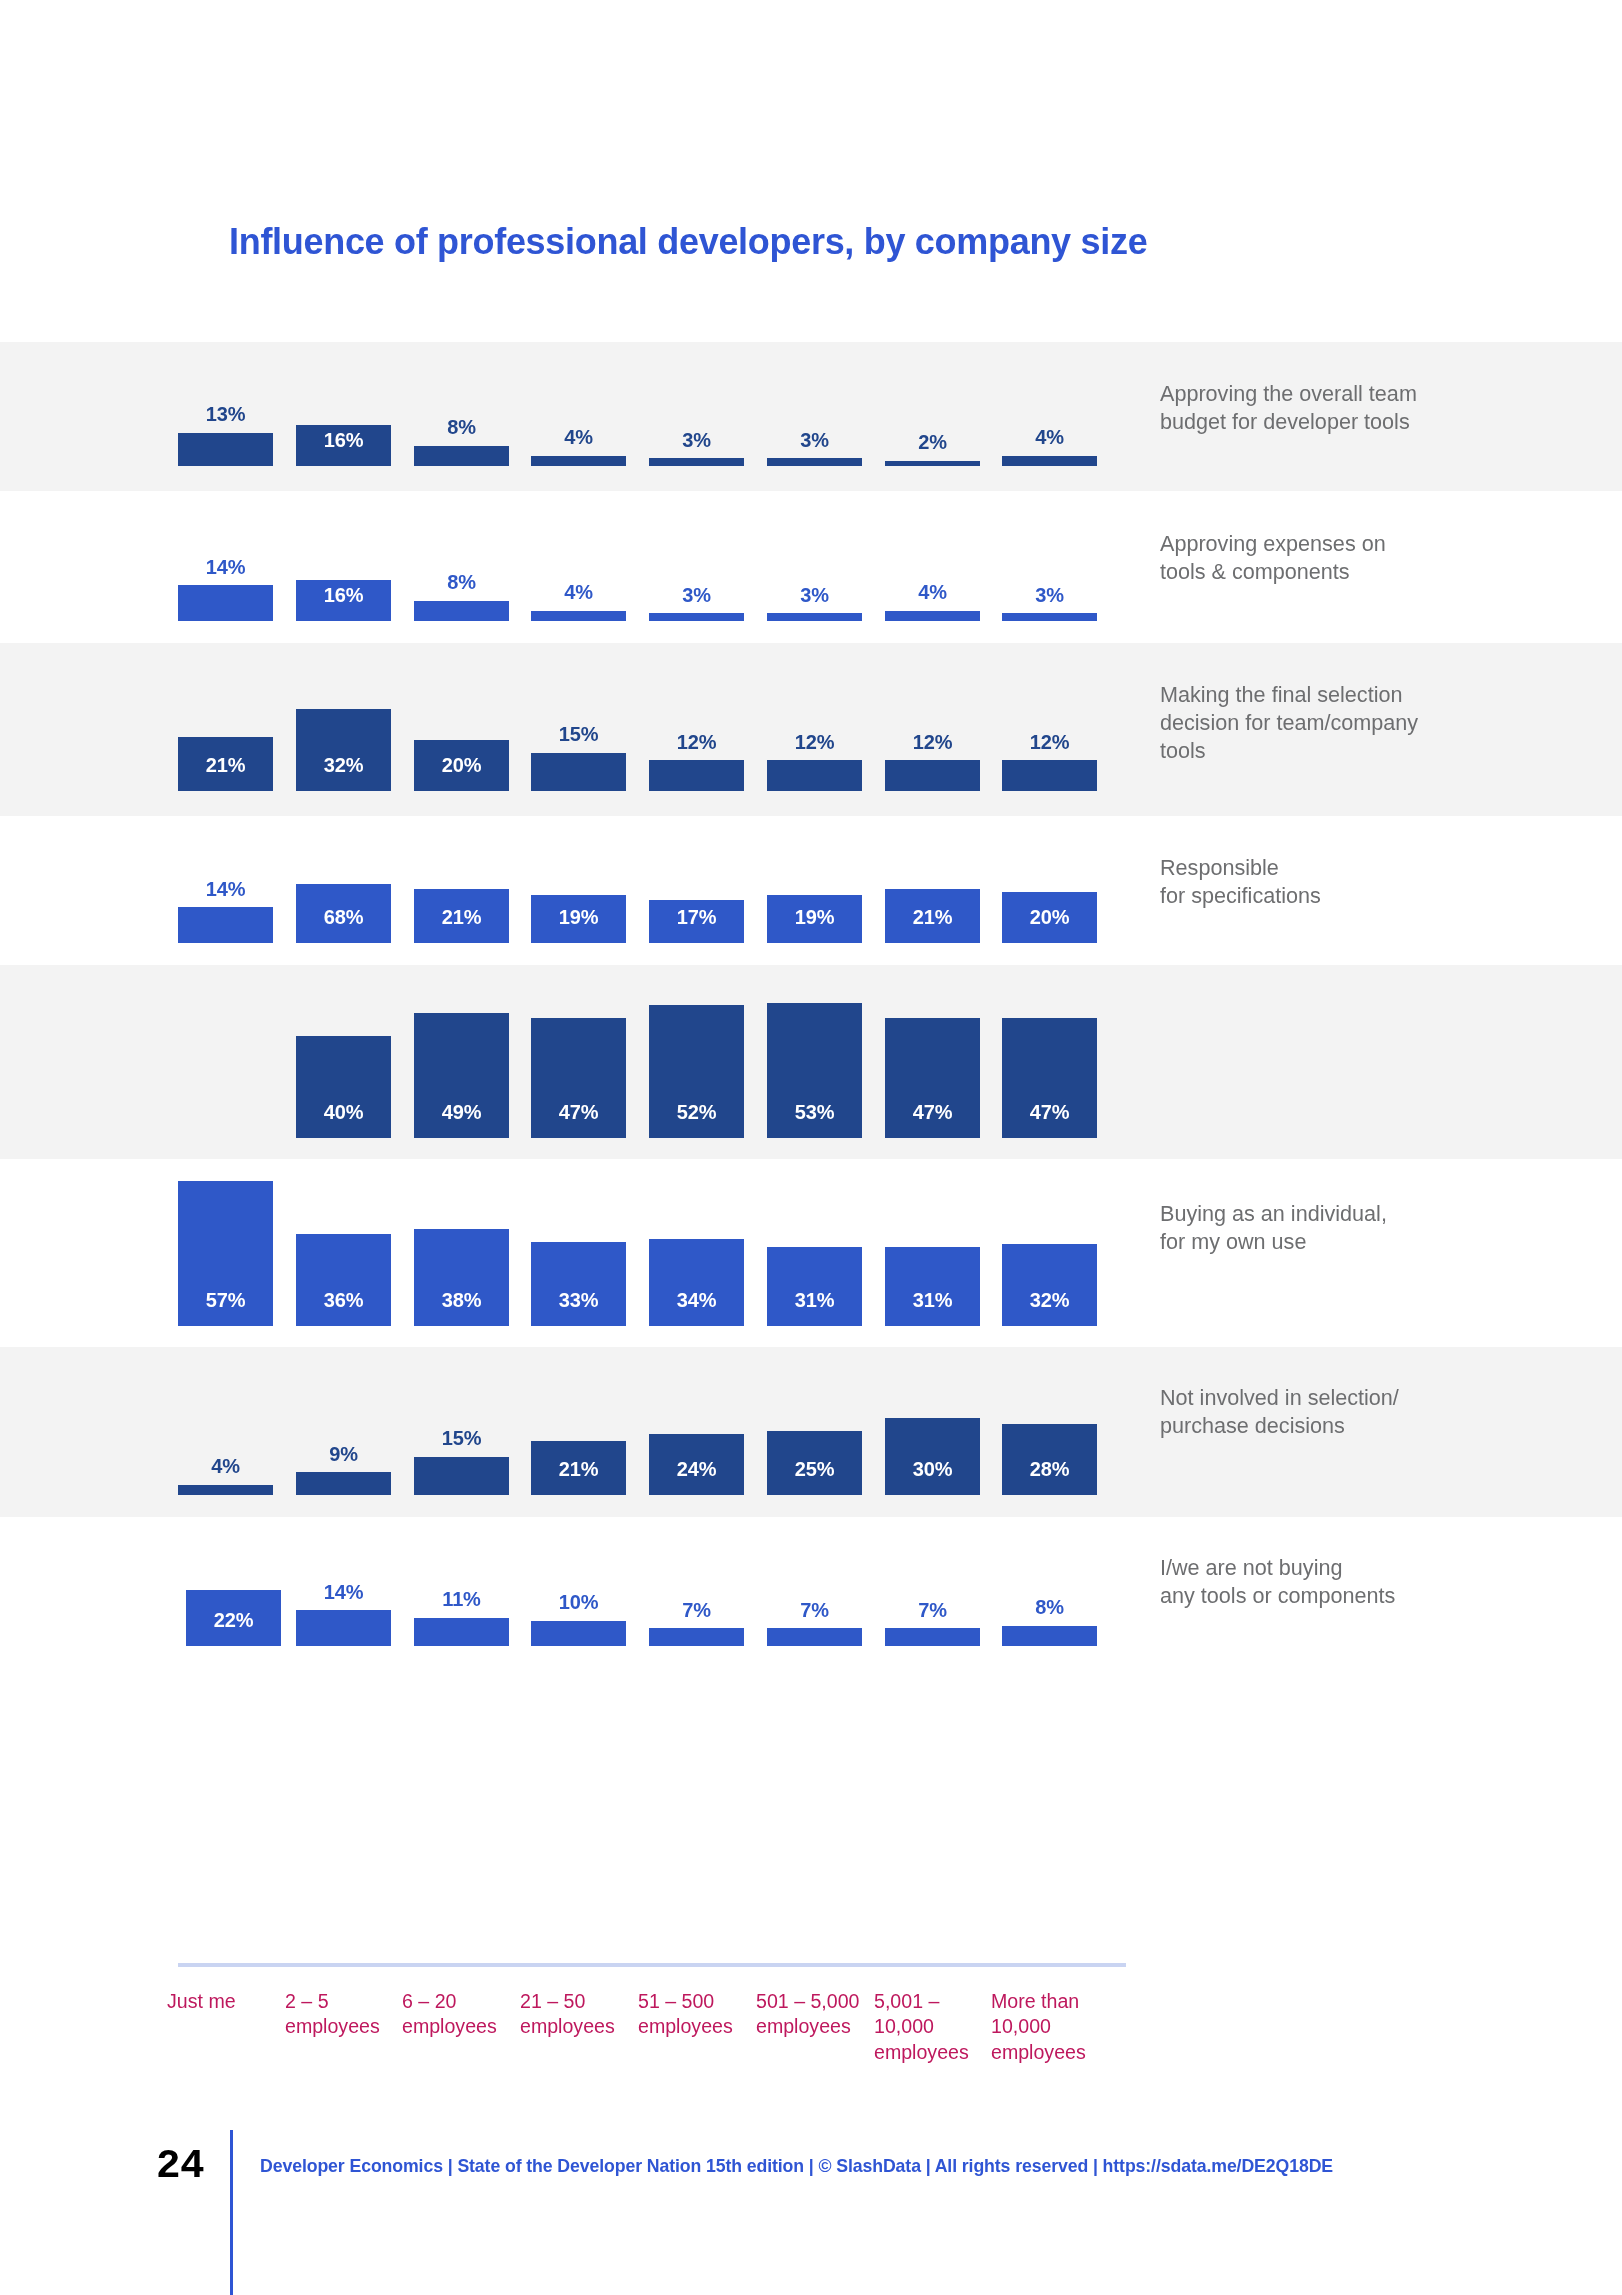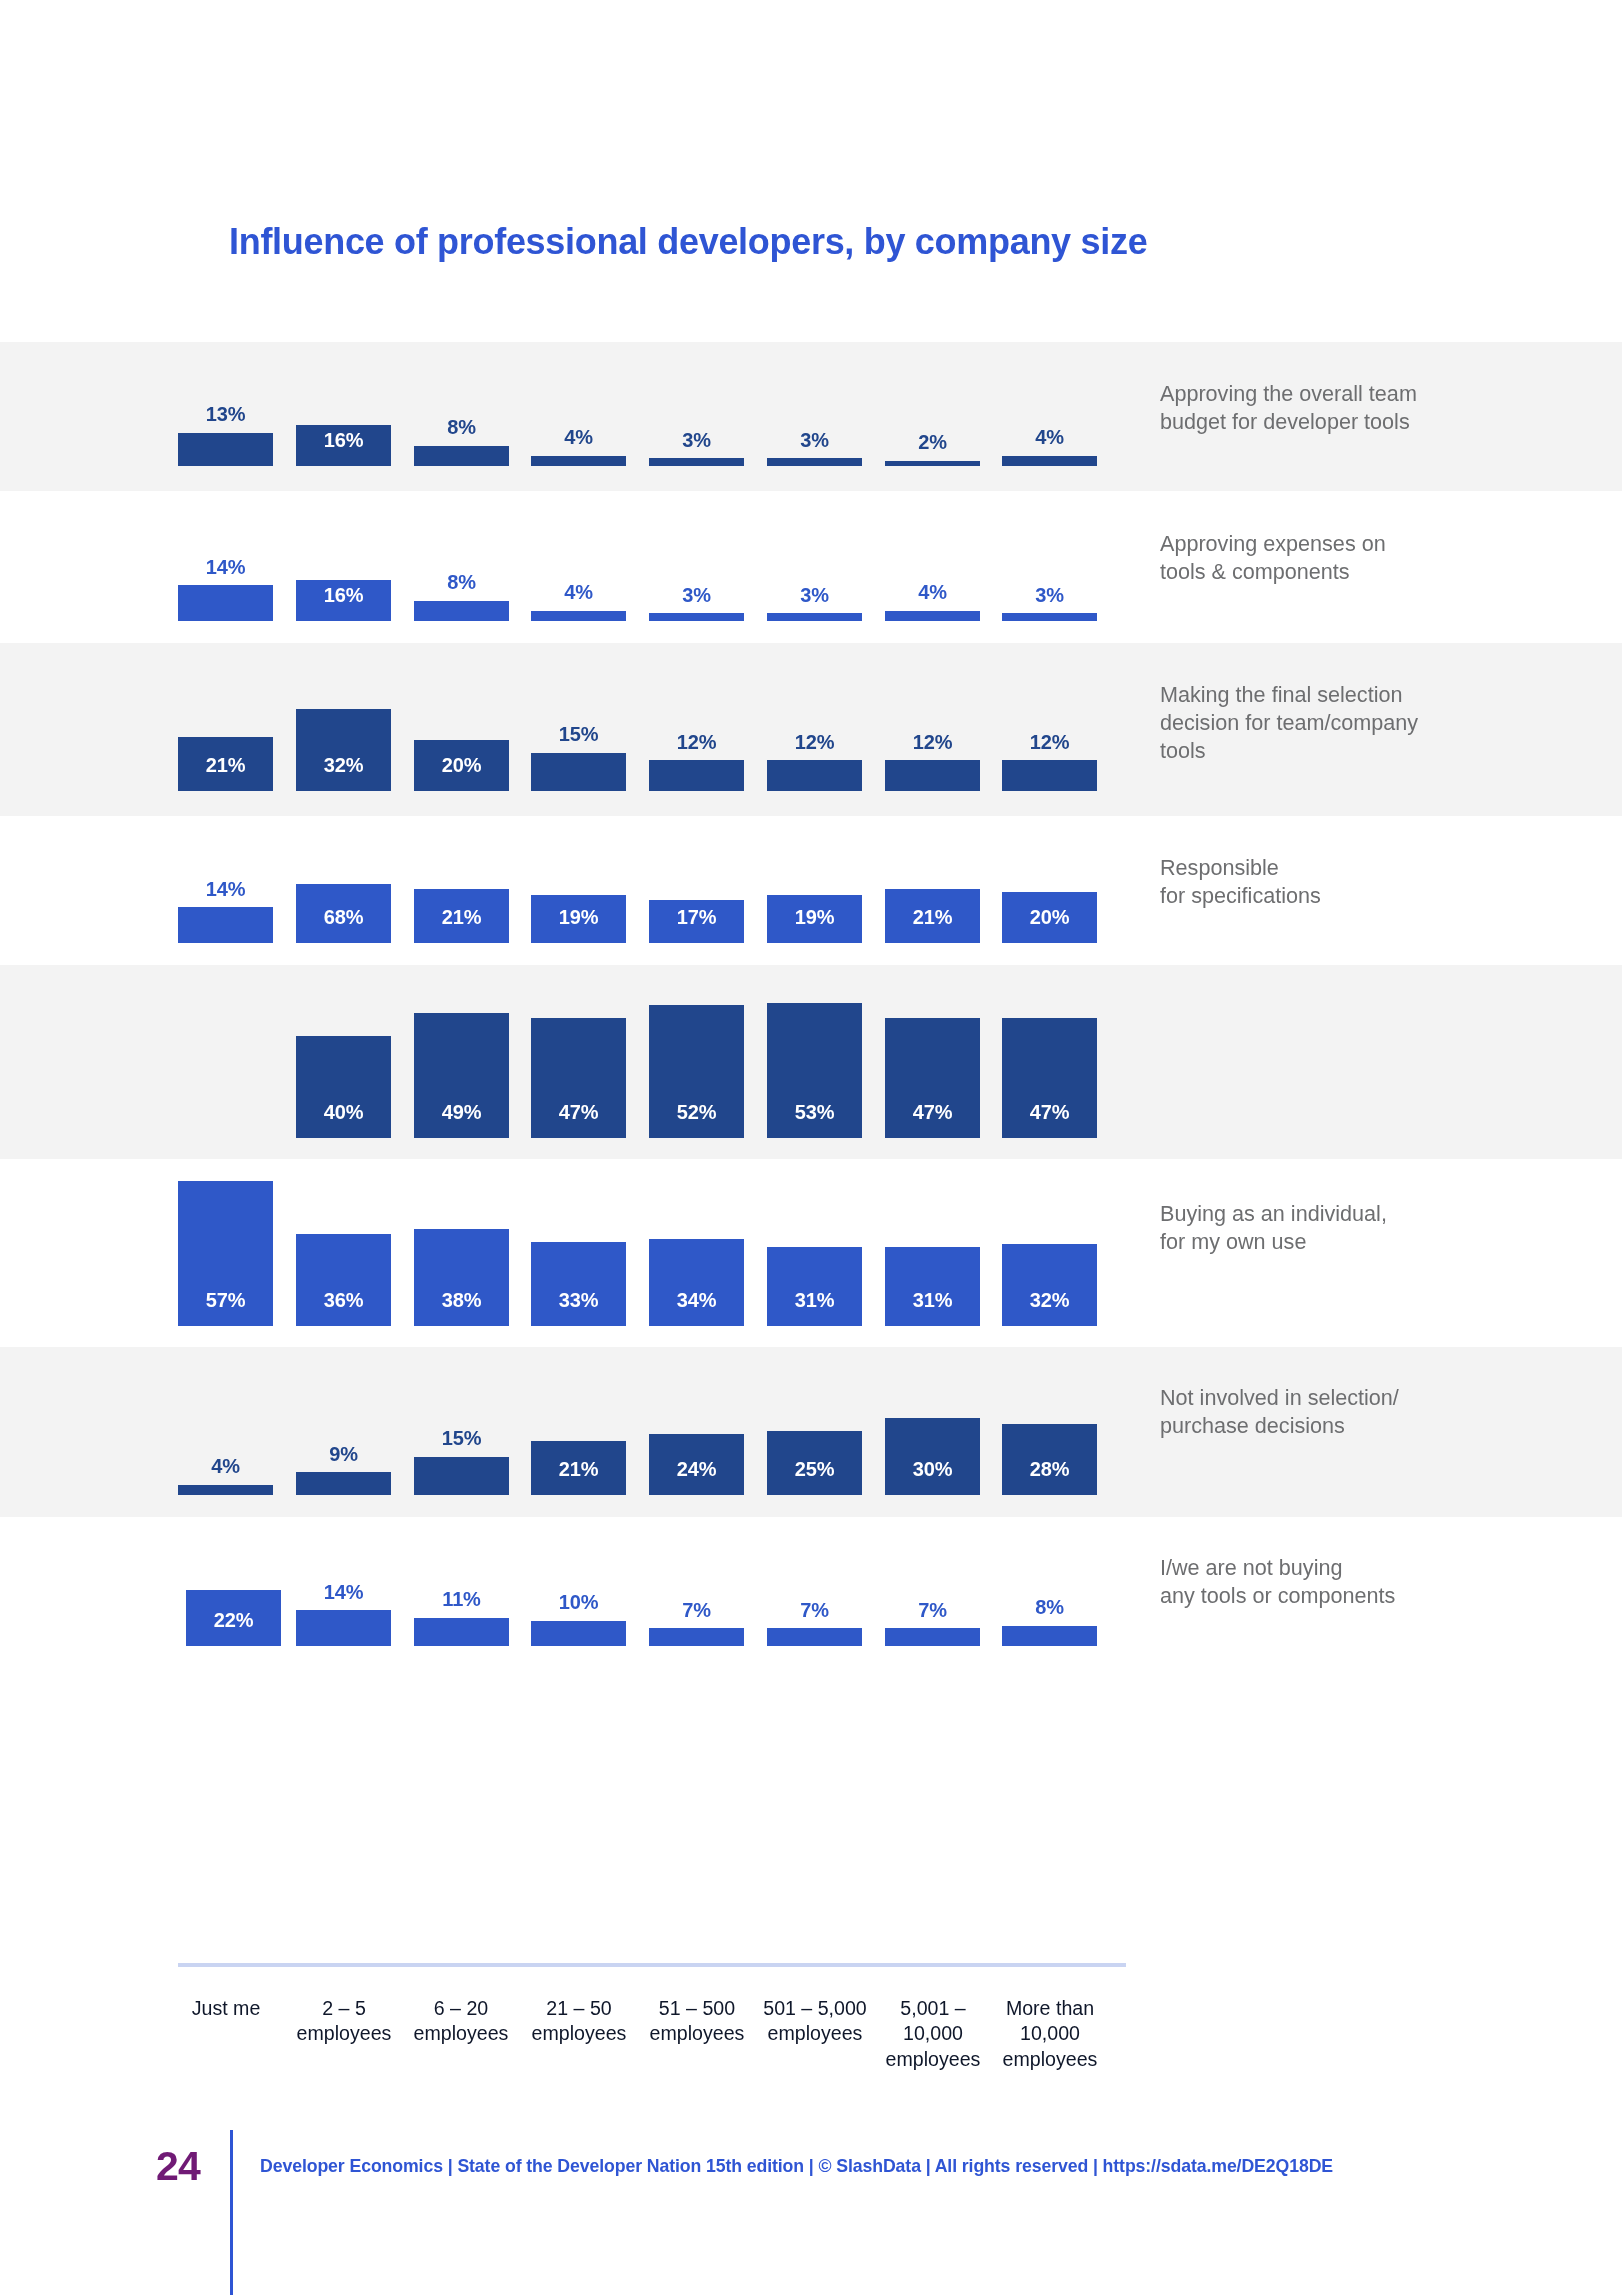--- a/index.html
+++ b/index.html
@@ -59,29 +59,29 @@
     width:406px;
   }
 
   
   #axis-line{
     position:absolute;left:178px;top:1963px;width:948px;height:3.9px;
     background:#c9d4f2;
   }
   #xaxis{position:absolute;left:178px;top:1981px;width:982px;height:92px;}
   .xtick{
-    position:absolute;top:15px;width:118px;text-align:center;
-    font-size:19.6px;line-height:1.30;color:#0f172a;
+    position:absolute;top:8px;width:118px;
+    font-size:19.6px;line-height:1.30;color:#be185d;
   }
 
   
   #footer{position:absolute;left:0;top:2123px;width:1623px;height:172px;}
   #page-number{
     position:absolute;left:156px;top:19.6px;
-    font-size:41px;font-weight:bold;color:#701a75;letter-spacing:-0.7px;
+    font-size:41px;font-weight:bold;color:#000000;letter-spacing:-0.7px;font-family:Liberation Mono, monospace;
   }
   #footer-rule{
     position:absolute;left:230px;top:6.5px;width:3.3px;height:166px;
     background:#2F55D4;
   }
   #footer-text{
     position:absolute;left:260px;top:33px;
     font-size:17.7px;font-weight:bold;color:#2F55D4;letter-spacing:-0.1px;
   }
 </style>

